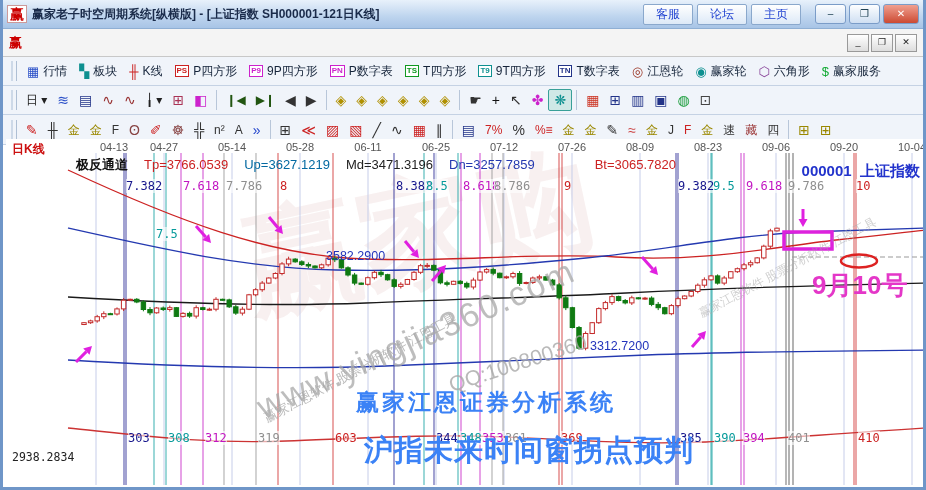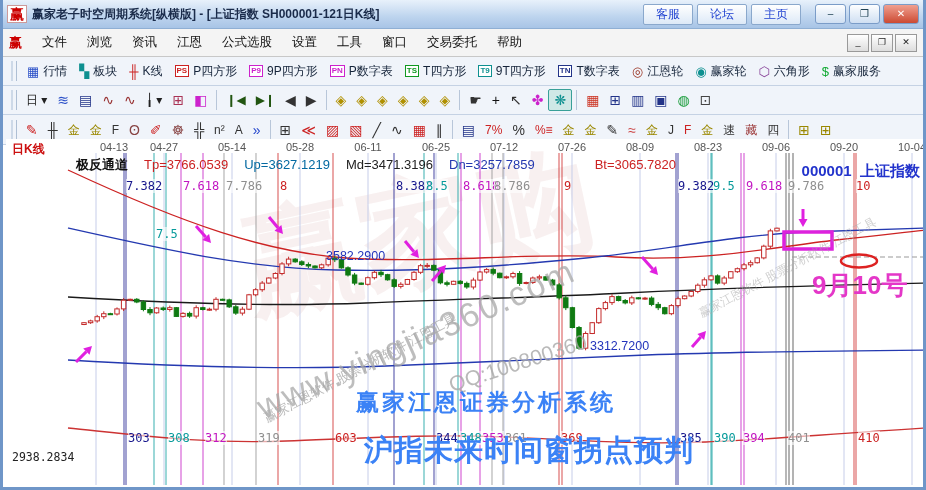--- a/index.html
+++ b/index.html
@@ -59,32 +59,20 @@
       </div>
     <div style="display:flex;gap:3px;">
       <div class="winbtn">–</div>
       <div class="winbtn">❐</div>
       <div class="winbtn close">✕</div>
     </div>
   </div>
 
   <div id="menubar">
     <span id="menulogo">赢</span>
-    <div id="menu-items" style="display:flex;">
-        <div class="menu-item">文件</div>
-        <div class="menu-item">浏览</div>
-        <div class="menu-item">资讯</div>
-        <div class="menu-item">江恩</div>
-        <div class="menu-item">公式选股</div>
-        <div class="menu-item">设置</div>
-        <div class="menu-item">工具</div>
-        <div class="menu-item">窗口</div>
-        <div class="menu-item">交易委托</div>
-        <div class="menu-item">帮助</div>
-      </div>
     <div id="mdi-ctl">
       <div class="mdibtn">_</div>
       <div class="mdibtn">❐</div>
       <div class="mdibtn">✕</div>
     </div>
   </div>
 
   <div id="toolbar1" class="toolbar">
       <div class="grip"></div>
       <div class="tbtn">

